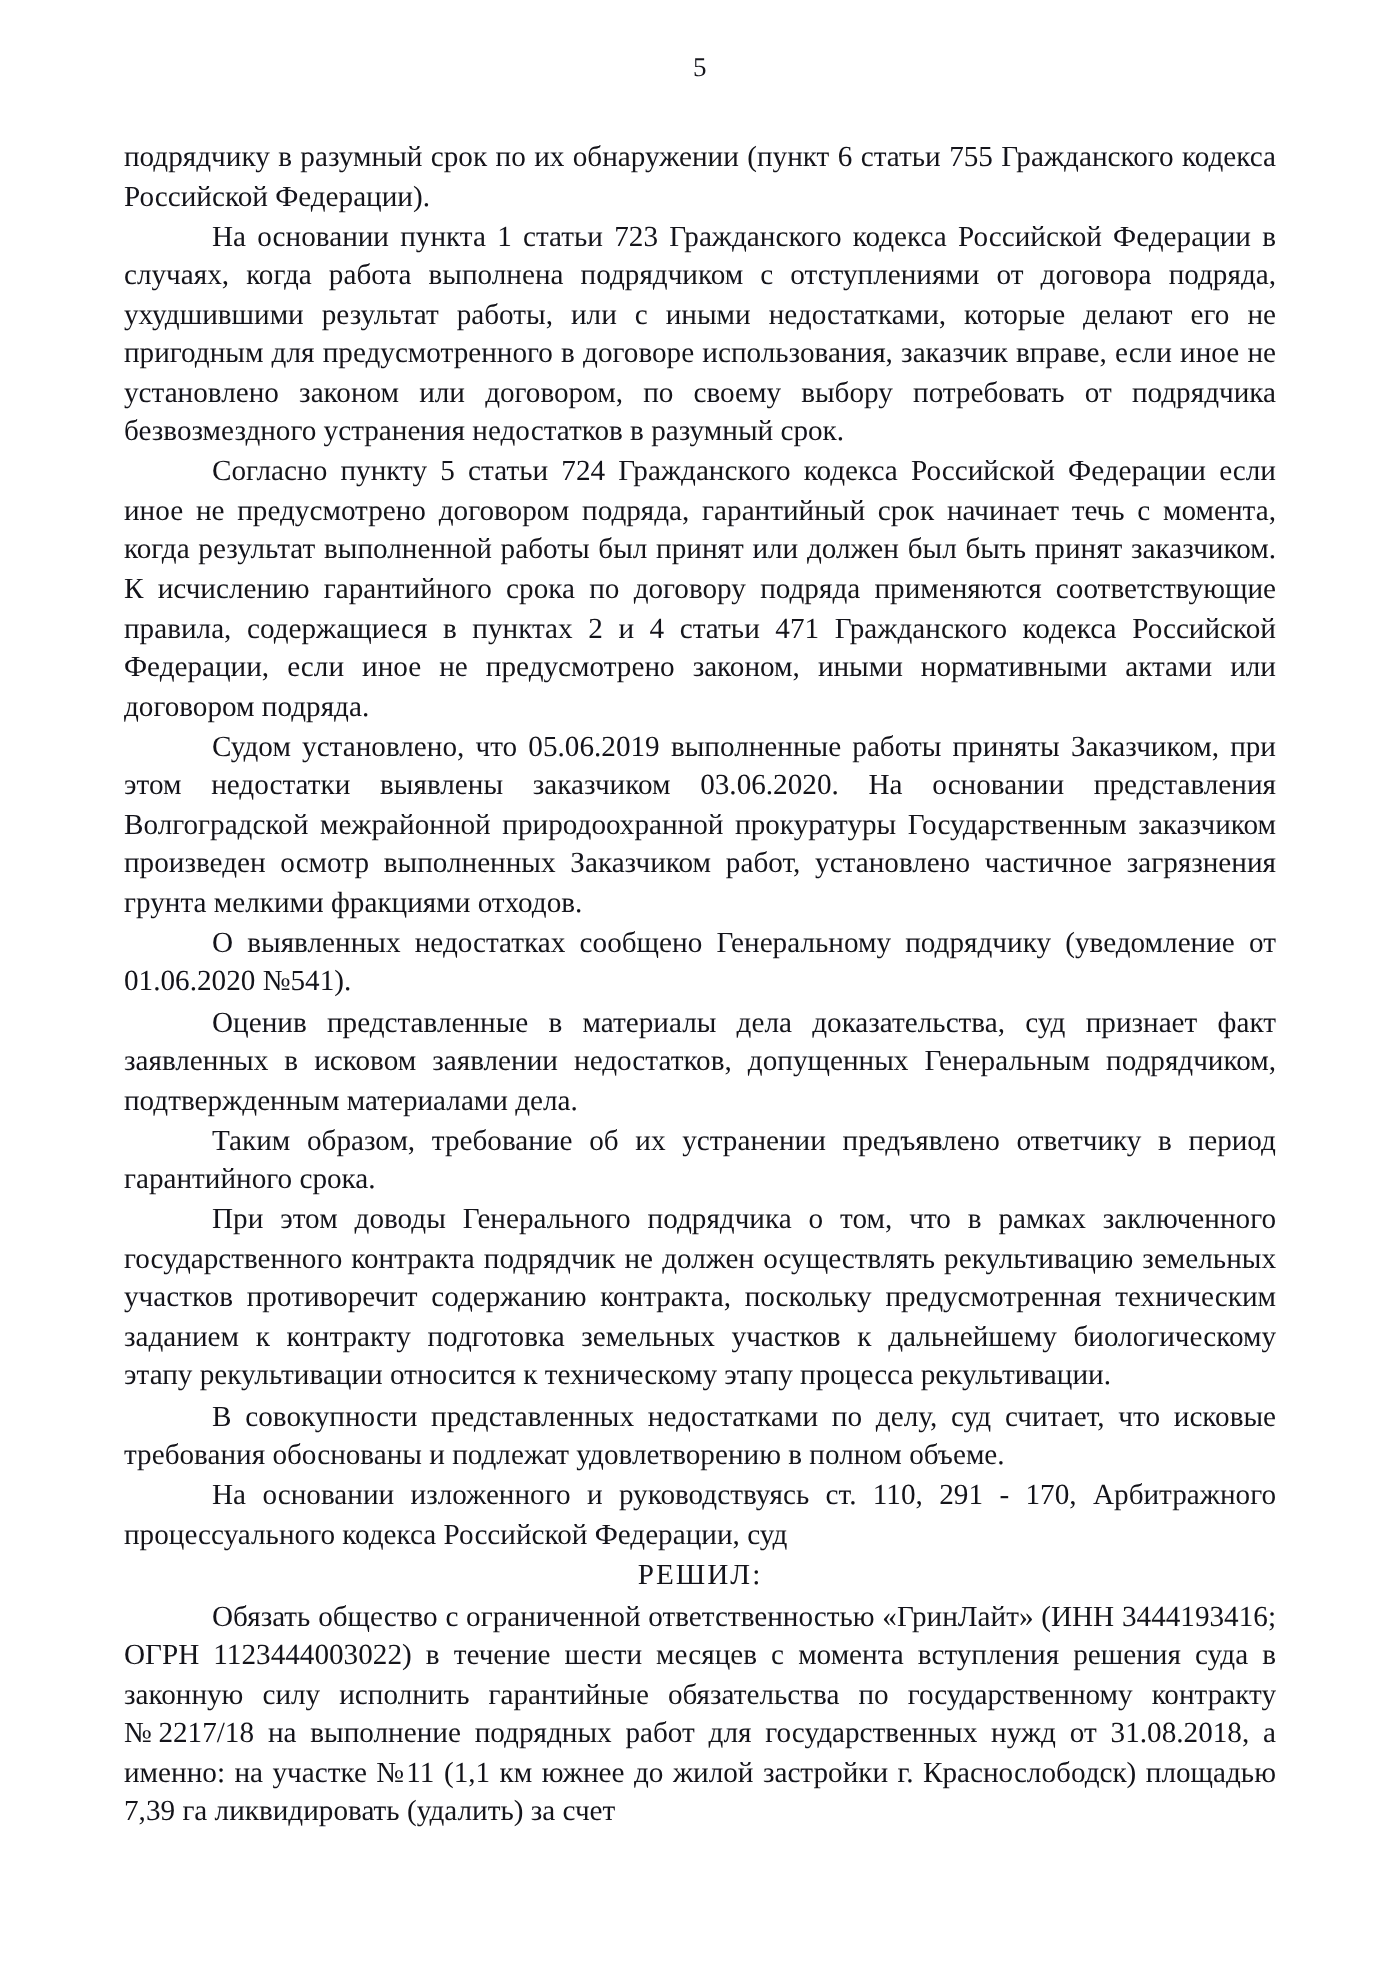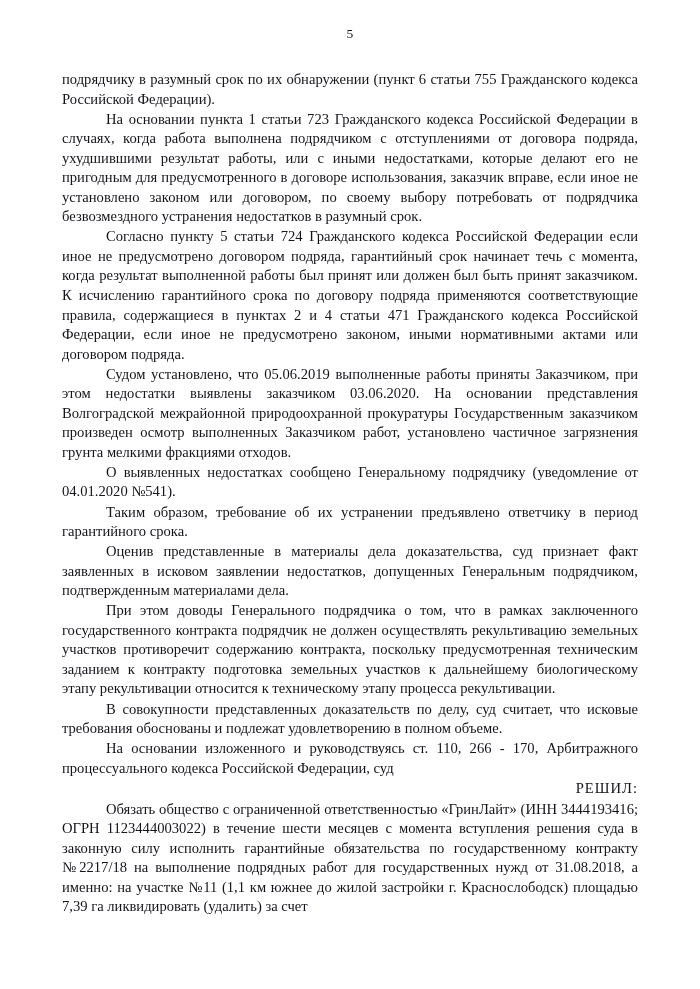--- a/index.html
+++ b/index.html
@@ -37,21 +37,21 @@
     color: #14141a;
   }
   .para {
     margin: 0 0 0.5px 0;
     text-indent: 0;
   }
   .para.indent {
     text-indent: 44px;
   }
   .para.center {
-    text-align: right;
+    text-align: center;
     text-indent: 0;
     margin-top: 1px;
     margin-bottom: 1px;
   }
   .resolution-word {
     letter-spacing: 1px;
   }
   
   .doc-body .para {
     -webkit-font-smoothing: antialiased;
@@ -63,23 +63,23 @@
 <div class="page">
 
   <div class="page-number">5</div>
 
   <div class="doc-body">
 
     <p class="para">подрядчику в разумный срок по их обнаружении (пункт 6 статьи 755 Гражданского кодекса Российской Федерации).</p>
     <p class="para indent">На основании пункта 1 статьи 723 Гражданского кодекса Российской Федерации в случаях, когда работа выполнена подрядчиком с отступлениями от договора подряда, ухудшившими результат работы, или с иными недостатками, которые делают его не пригодным для предусмотренного в договоре использования, заказчик вправе, если иное не установлено законом или договором, по своему выбору потребовать от подрядчика безвозмездного устранения недостатков в разумный срок.</p>
     <p class="para indent">Согласно пункту 5 статьи 724 Гражданского кодекса Российской Федерации если иное не предусмотрено договором подряда, гарантийный срок начинает течь с момента, когда результат выполненной работы был принят или должен был быть принят заказчиком. К исчислению гарантийного срока по договору подряда применяются соответствующие правила, содержащиеся в пунктах 2 и 4 статьи 471 Гражданского кодекса Российской Федерации, если иное не предусмотрено законом, иными нормативными актами или договором подряда.</p>
     <p class="para indent">Судом установлено, что 05.06.2019 выполненные работы приняты Заказчиком, при этом недостатки выявлены заказчиком 03.06.2020. На основании представления Волгоградской межрайонной природоохранной прокуратуры Государственным заказчиком произведен осмотр выполненных Заказчиком работ, установлено частичное загрязнения грунта мелкими фракциями отходов.</p>
-    <p class="para indent">О выявленных недостатках сообщено Генеральному подрядчику (уведомление от 04.01.2020 №541).</p>
+    <p class="para indent">О выявленных недостатках сообщено Генеральному подрядчику (уведомление от 01.06.2020 №541).</p>
+    <p class="para indent">Оценив представленные в материалы дела доказательства, суд признает факт заявленных в исковом заявлении недостатков, допущенных Генеральным подрядчиком, подтвержденным материалами дела.</p>
     <p class="para indent">Таким образом, требование об их устранении предъявлено ответчику в период гарантийного срока.</p>
-    <p class="para indent">Оценив представленные в материалы дела доказательства, суд признает факт заявленных в исковом заявлении недостатков, допущенных Генеральным подрядчиком, подтвержденным материалами дела.</p>
     <p class="para indent">При этом доводы Генерального подрядчика о том, что в рамках заключенного государственного контракта подрядчик не должен осуществлять рекультивацию земельных участков противоречит содержанию контракта, поскольку предусмотренная техническим заданием к контракту подготовка земельных участков к дальнейшему биологическому этапу рекультивации относится к техническому этапу процесса рекультивации.</p>
-    <p class="para indent">В совокупности представленных доказательств по делу, суд считает, что исковые требования обоснованы и подлежат удовлетворению в полном объеме.</p>
-    <p class="para indent">На основании изложенного и руководствуясь ст. 110, 266 - 170, Арбитражного процессуального кодекса Российской Федерации, суд</p>
+    <p class="para indent">В совокупности представленных недостатками по делу, суд считает, что исковые требования обоснованы и подлежат удовлетворению в полном объеме.</p>
+    <p class="para indent">На основании изложенного и руководствуясь ст. 110, 291 - 170, Арбитражного процессуального кодекса Российской Федерации, суд</p>
     <p class="para center resolution-word">РЕШИЛ:</p>
     <p class="para indent">Обязать общество с ограниченной ответственностью «ГринЛайт» (ИНН 3444193416; ОГРН 1123444003022) в течение шести месяцев с момента вступления решения суда в законную силу исполнить гарантийные обязательства по государственному контракту №2217/18 на выполнение подрядных работ для государственных нужд от 31.08.2018, а именно: на участке №11 (1,1 км южнее до жилой застройки г. Краснослободск) площадью 7,39 га ликвидировать (удалить) за счет</p>
 
   </div>
 </div>
 
 </body></html>

